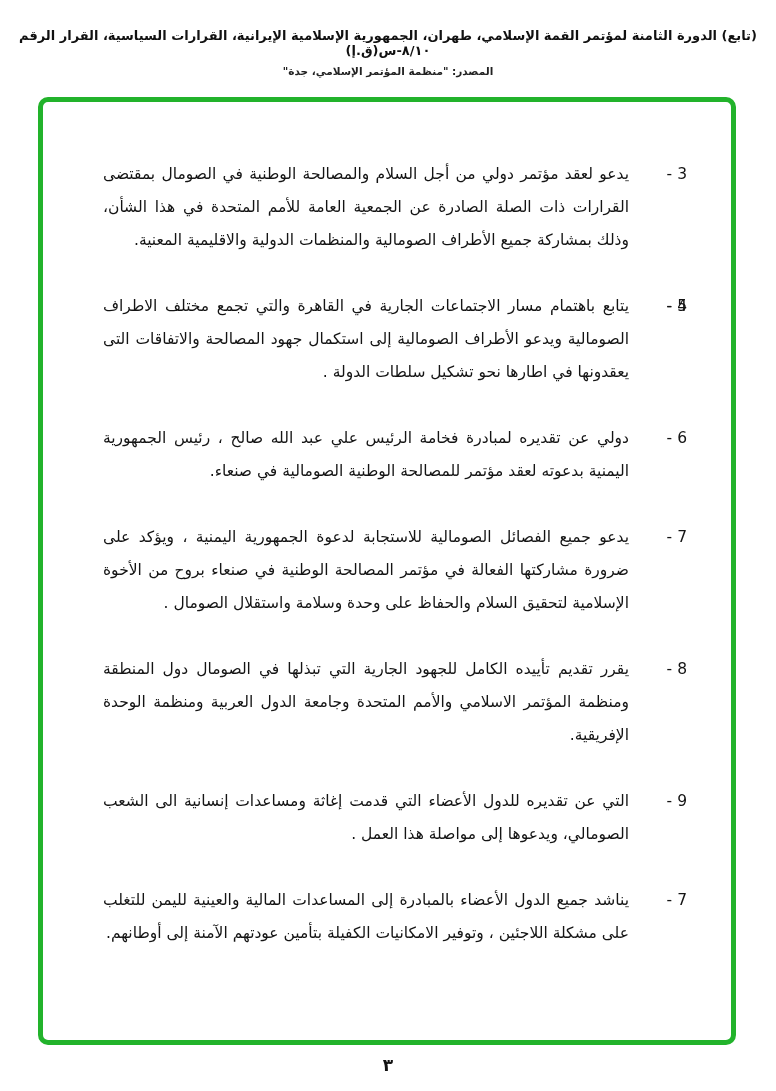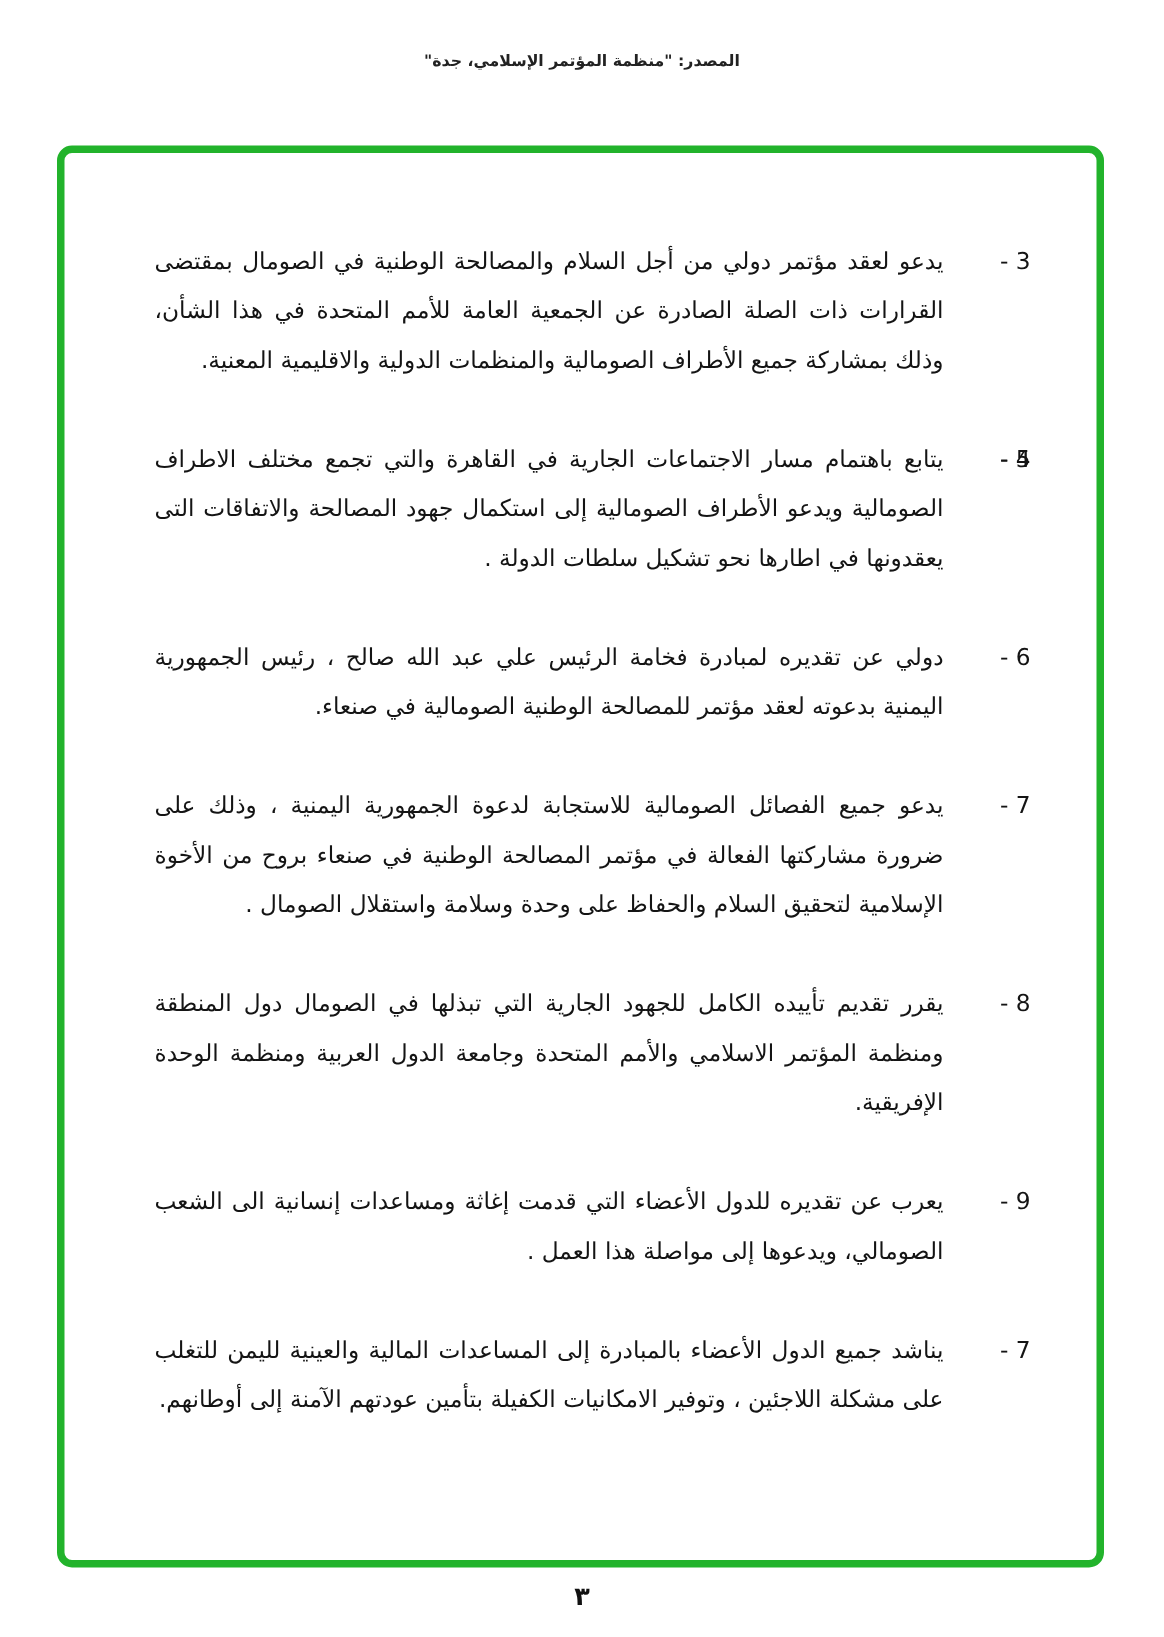--- a/index.html
+++ b/index.html
@@ -42,29 +42,30 @@
   .b { font-weight:normal; }
   .page-number {
     position:absolute; bottom:16px; left:0; right:0;
     text-align:center; font-size:17px; font-weight:bold; color:#111;
   }
 </style>
 </head>
 <body>
 
 <div class="doc-header">
+  <div class="line1">(تابع) الدورة الثامنة لمؤتمر القمة الإسلامي، طهران، الجمهورية الإسلامية الإيرانية، القرارات السياسية، القرار الرقم ٨/١٠-س(ق.إ)</div>
   <div class="line2">المصدر:  "منظمة المؤتمر الإسلامي، جدة"</div>
 </div>
 
 <div class="green-box" style="border-color: rgb(34, 179, 43);">
   <div class="content">
       <div class="item"><span class="marker">3 -</span><span><span class="b">يدعو</span><span> لعقد مؤتمر دولي من أجل السلام والمصالحة الوطنية في الصومال بمقتضى القرارات ذات الصلة الصادرة عن الجمعية العامة للأمم المتحدة في هذا الشأن، وذلك بمشاركة جميع الأطراف الصومالية والمنظمات الدولية والاقليمية المعنية.</span></span></div>
       <div class="item"><span class="marker">4 -</span></div>
       <div class="item"><span class="marker">5 -</span><span><span class="b">يتابع</span><span> باهتمام مسار الاجتماعات الجارية في القاهرة والتي تجمع مختلف الاطراف الصومالية ويدعو الأطراف الصومالية إلى استكمال جهود المصالحة والاتفاقات التى يعقدونها في اطارها نحو تشكيل سلطات الدولة .</span></span></div>
       <div class="item"><span class="marker">6 -</span><span><span class="b">دولي عن تقديره</span><span> لمبادرة فخامة الرئيس علي عبد الله صالح ، رئيس الجمهورية اليمنية بدعوته لعقد مؤتمر للمصالحة الوطنية الصومالية في صنعاء.</span></span></div>
-      <div class="item"><span class="marker">7 -</span><span><span class="b">يدعو</span><span> جميع الفصائل الصومالية للاستجابة لدعوة الجمهورية اليمنية ، </span><span class="b">وذلك</span><span> على ضرورة مشاركتها الفعالة في مؤتمر المصالحة الوطنية في صنعاء بروح من الأخوة الإسلامية لتحقيق السلام والحفاظ على وحدة وسلامة واستقلال الصومال .</span></span></div>
+      <div class="item"><span class="marker">7 -</span><span><span class="b">يدعو</span><span> جميع الفصائل الصومالية للاستجابة لدعوة الجمهورية اليمنية ، </span><span class="b">ويؤكد</span><span> على ضرورة مشاركتها الفعالة في مؤتمر المصالحة الوطنية في صنعاء بروح من الأخوة الإسلامية لتحقيق السلام والحفاظ على وحدة وسلامة واستقلال الصومال .</span></span></div>
       <div class="item"><span class="marker">8 -</span><span><span class="b">يقرر</span><span> تقديم تأييده الكامل للجهود الجارية التي تبذلها في الصومال دول المنطقة ومنظمة المؤتمر الاسلامي والأمم المتحدة وجامعة الدول العربية ومنظمة الوحدة الإفريقية.</span></span></div>
-      <div class="item"><span class="marker">9 -</span><span><span class="b">يعرب</span><span> عن تقديره للدول  الأعضاء التي قدمت إغاثة ومساعدات إنسانية الى الشعب الصومالي، </span><span class="b">ويدعوها</span><span> إلى مواصلة هذا العمل .</span></span></div>
+      <div class="item"><span class="marker">9 -</span><span><span class="b">التي</span><span> عن تقديره للدول  الأعضاء التي قدمت إغاثة ومساعدات إنسانية الى الشعب الصومالي، </span><span class="b">ويدعوها</span><span> إلى مواصلة هذا العمل .</span></span></div>
       <div class="item"><span class="marker">7 -</span><span><span class="b">يناشد</span><span> جميع الدول الأعضاء بالمبادرة إلى المساعدات المالية والعينية لليمن للتغلب على مشكلة اللاجئين ، وتوفير الامكانيات الكفيلة بتأمين عودتهم الآمنة إلى أوطانهم.</span></span></div>
     </div>
 </div>
 
 <div class="page-number">٣</div>
 
 </body></html>

